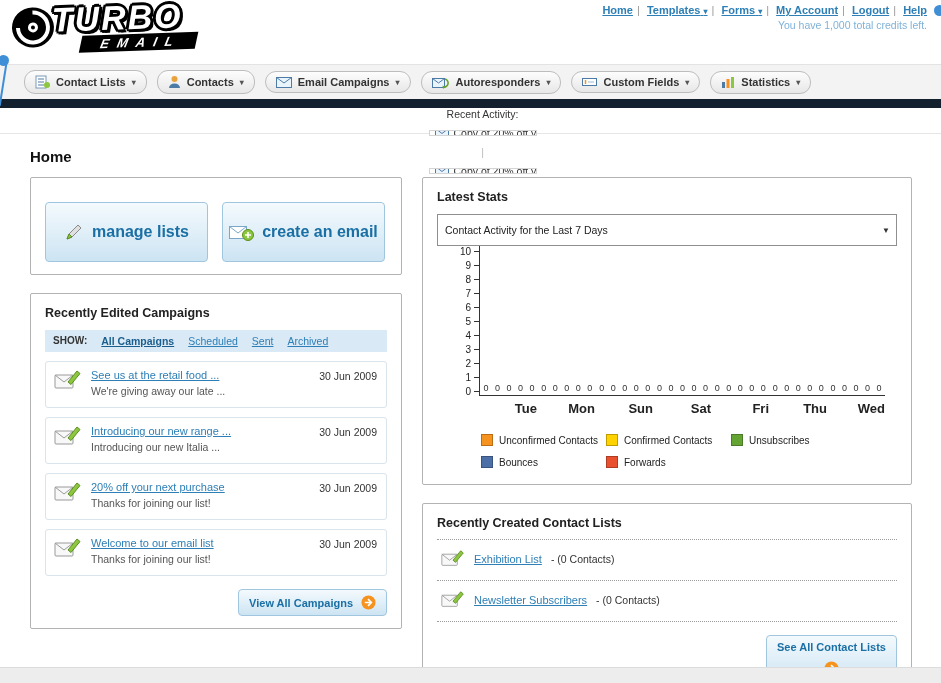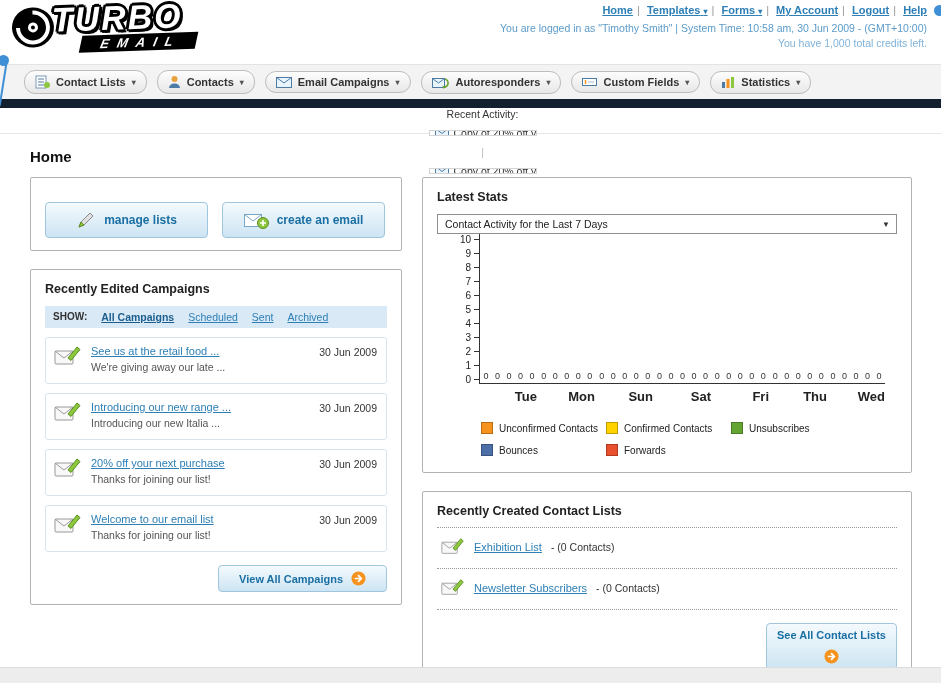--- a/index.html
+++ b/index.html
@@ -84,22 +84,22 @@
 
   
   .gs-header { display:flex; justify-content: space-between; align-items:center;
                border-bottom: 1px solid #d6e7f3; padding-bottom: 7px; }
   .gs-link { font-size: 10.5px; }
   .gs-buttons { display:flex; gap: 14px; margin-top: 12px; }
   .btn-lightblue {
     display: inline-flex; align-items: center; justify-content:center; gap: 8px;
     background: linear-gradient(#f4fafd, #cde4f3);
     border: 1px solid #9fc6de; border-radius: 4px;
-    color: #1a6fa4; font-weight: bold; font-size: 12px;
-    padding: 8px 12px; cursor: pointer; white-space: nowrap;
+    color: #1a6fa4; font-weight: bold; font-size: 16px;
+    padding: 20px 12px; cursor: pointer; white-space: nowrap;
   }
   .gs-buttons .btn-lightblue { width: 163px; }
 
   
   .campaigns-panel { margin-top: 18px; }
   .filter-bar {
     display:flex; gap: 14px;
     background:#d9e9f5; margin-top: 10px; padding: 5px 8px; font-size: 10.5px;
   }
   .filter-show { color:#333; font-weight: bold; font-size: 10px; }
@@ -111,21 +111,21 @@
     cursor: pointer;
   }
   .ci-title { font-size: 11px; display:block; }
   .ci-sub { font-size: 10.5px; color:#555; margin-top: 3px; }
   .ci-date { position:absolute; right: 9px; top: 8px; font-size: 10.5px; color:#333; }
   .panel-btn-row { display:flex; justify-content:flex-end; margin-top: 13px; }
 
   
   .dropdown {
     display:flex; align-items:center; justify-content:space-between;
-    border: 1px solid #8f8f8f; height: 20px; margin-top: 10px;
+    border: 1px solid #8f8f8f; height: 32px; margin-top: 10px;
     padding: 0 3px 0 7px; font-size: 10.5px; background:#fff; cursor: pointer;
   }
   .dd-caret { font-size: 8px; color:#333; padding-right: 3px; }
 
   .chart-wrap { display:flex; padding-right: 12px; }
   .chart-y-axis { width: 42px; display:flex; flex-direction: column; justify-content: space-between;
                   height: 150px; font-size: 10px; color:#222; }
   .ytick { display:flex; justify-content:flex-end; align-items:center; height: 10px; }
   .ydash { display:inline-block; width: 5px; height: 1px; background:#333; margin-left: 3px; }
   .chart-plot {
@@ -178,21 +178,20 @@
 
   <div class="header-right">
     <div class="top-links">
       <a>Home</a><span class="sep">|</span>
       <a><span>Templates</span> <span class="caret">▾</span></a><span class="sep">|</span>
       <a><span>Forms</span> <span class="caret">▾</span></a><span class="sep">|</span>
       <a>My Account</a><span class="sep">|</span>
       <a>Logout</a><span class="sep">|</span>
       <a>Help</a>
     </div>
-    <div class="login-text">You are logged in as "Timothy Smith" | System Time: 10:58 am, 30 Jun 2009 - (GMT+10:00)</div>
     <div class="credits-text">You have 1,000 total credits left.</div>
   </div>
 
   <div class="marker-dot marker-left"></div>
   <div class="marker-line"></div>
   <div class="marker-dot marker-right"></div>
 </div>
 
 <div class="navbar">
   <div class="tab">
@@ -410,21 +409,21 @@
               </svg>
           </span>
           <span>
             <a class="ci-title">Welcome to our email list</a>
             <span class="ci-sub">Thanks for joining our list!</span>
           </span>
           <span class="ci-date">30 Jun 2009</span>
         </div>
 
         <div class="panel-btn-row">
-          <div class="btn-lightblue" style="padding:5px 20px; font-size:11px;align-items:center;">
+          <div class="btn-lightblue" style="padding:5px 10px; font-size:11px;align-items:center;">
             <span>View All Campaigns</span>
             <span class="icon">
               <svg width="15" height="15" viewBox="0 0 16 16">
                   <circle cx="8" cy="8" r="7.5" fill="#f6921e"></circle>
                   <path d="M4 8 h6 M7.5 4.5 L11 8 L7.5 11.5" stroke="#fff" stroke-width="1.8" fill="none"></path>
                 </svg>
             </span>
           </div>
         </div>
       </div>

